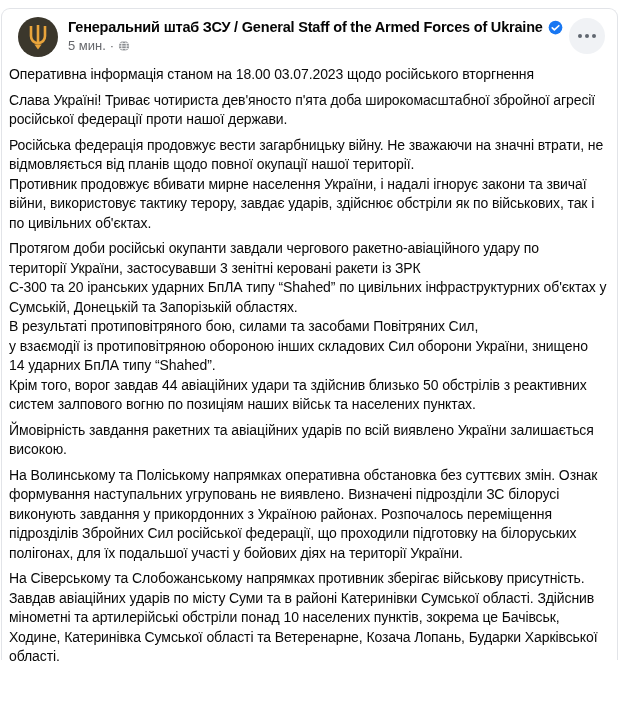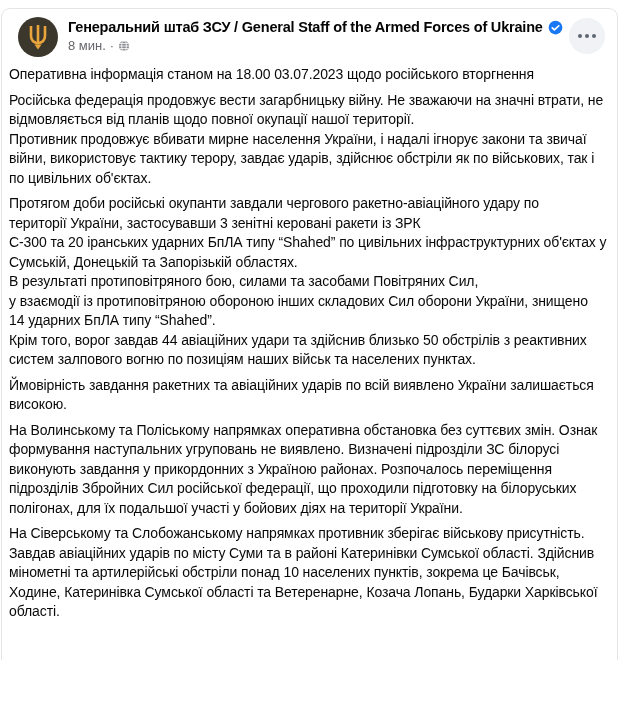--- a/index.html
+++ b/index.html
@@ -101,21 +101,21 @@
       <div class="name-row">
         <span class="page-name">Генеральний штаб ЗСУ / General Staff of the Armed Forces of Ukraine</span>
         <span class="verified">
           <svg width="15" height="15" viewBox="0 0 24 24">
             <circle cx="12" cy="12" r="11" fill="#1877f2"></circle>
             <path d="M6.8 12.6 l3.4 3.3 L17.3 9.2" stroke="#ffffff" stroke-width="2.7" fill="none" stroke-linecap="round" stroke-linejoin="round"></path>
           </svg>
         </span>
       </div>
       <div class="meta-row">
-        <span class="ts">8 мин.</span>
+        <span class="ts">5 мин.</span>
         <span class="sep">·</span>
         <span class="globe">
           <svg width="12" height="12" viewBox="0 0 16 16">
             <circle cx="8" cy="8" r="6.8" fill="#8a8d91"></circle>
             <ellipse cx="8" cy="8" rx="3.1" ry="6.8" fill="none" stroke="#ffffff" stroke-width="1.1"></ellipse>
             <path d="M1.4 8 h13.2 M2.4 4.6 h11.2 M2.4 11.4 h11.2" stroke="#ffffff" stroke-width="1.1" fill="none"></path>
           </svg>
         </span>
       </div>
     </div>
@@ -123,20 +123,22 @@
     <div class="more-btn">
       <span class="d"></span>
       <span class="d"></span>
       <span class="d"></span>
     </div>
 
   </div>
 
   <div class="post-body" id="post-body">
       <div class="para">Оперативна інформація станом на 18.00 03.07.2023 щодо російського вторгнення</div>
+      <div class="para">Слава Україні! Триває чотириста дев'яносто п'ята доба широкомасштабної збройної агресії
+російської федерації проти нашої держави.</div>
       <div class="para">Російська федерація продовжує вести загарбницьку війну. Не зважаючи на значні втрати, не
 відмовляється від планів щодо повної окупації нашої території.
 Противник продовжує вбивати мирне населення України, і надалі ігнорує закони та звичаї
 війни, використовує тактику терору, завдає ударів, здійснює обстріли як по військових, так і
 по цивільних об'єктах.</div>
       <div class="para">Протягом доби російські окупанти завдали чергового ракетно-авіаційного удару по
 території України, застосувавши 3 зенітні керовані ракети із ЗРК
 С-300 та 20 іранських ударних БпЛА типу “Shahed” по цивільних інфраструктурних об'єктах у
 Сумській, Донецькій та Запорізькій областях.
 В результаті протиповітряного бою, силами та засобами Повітряних Сил,

